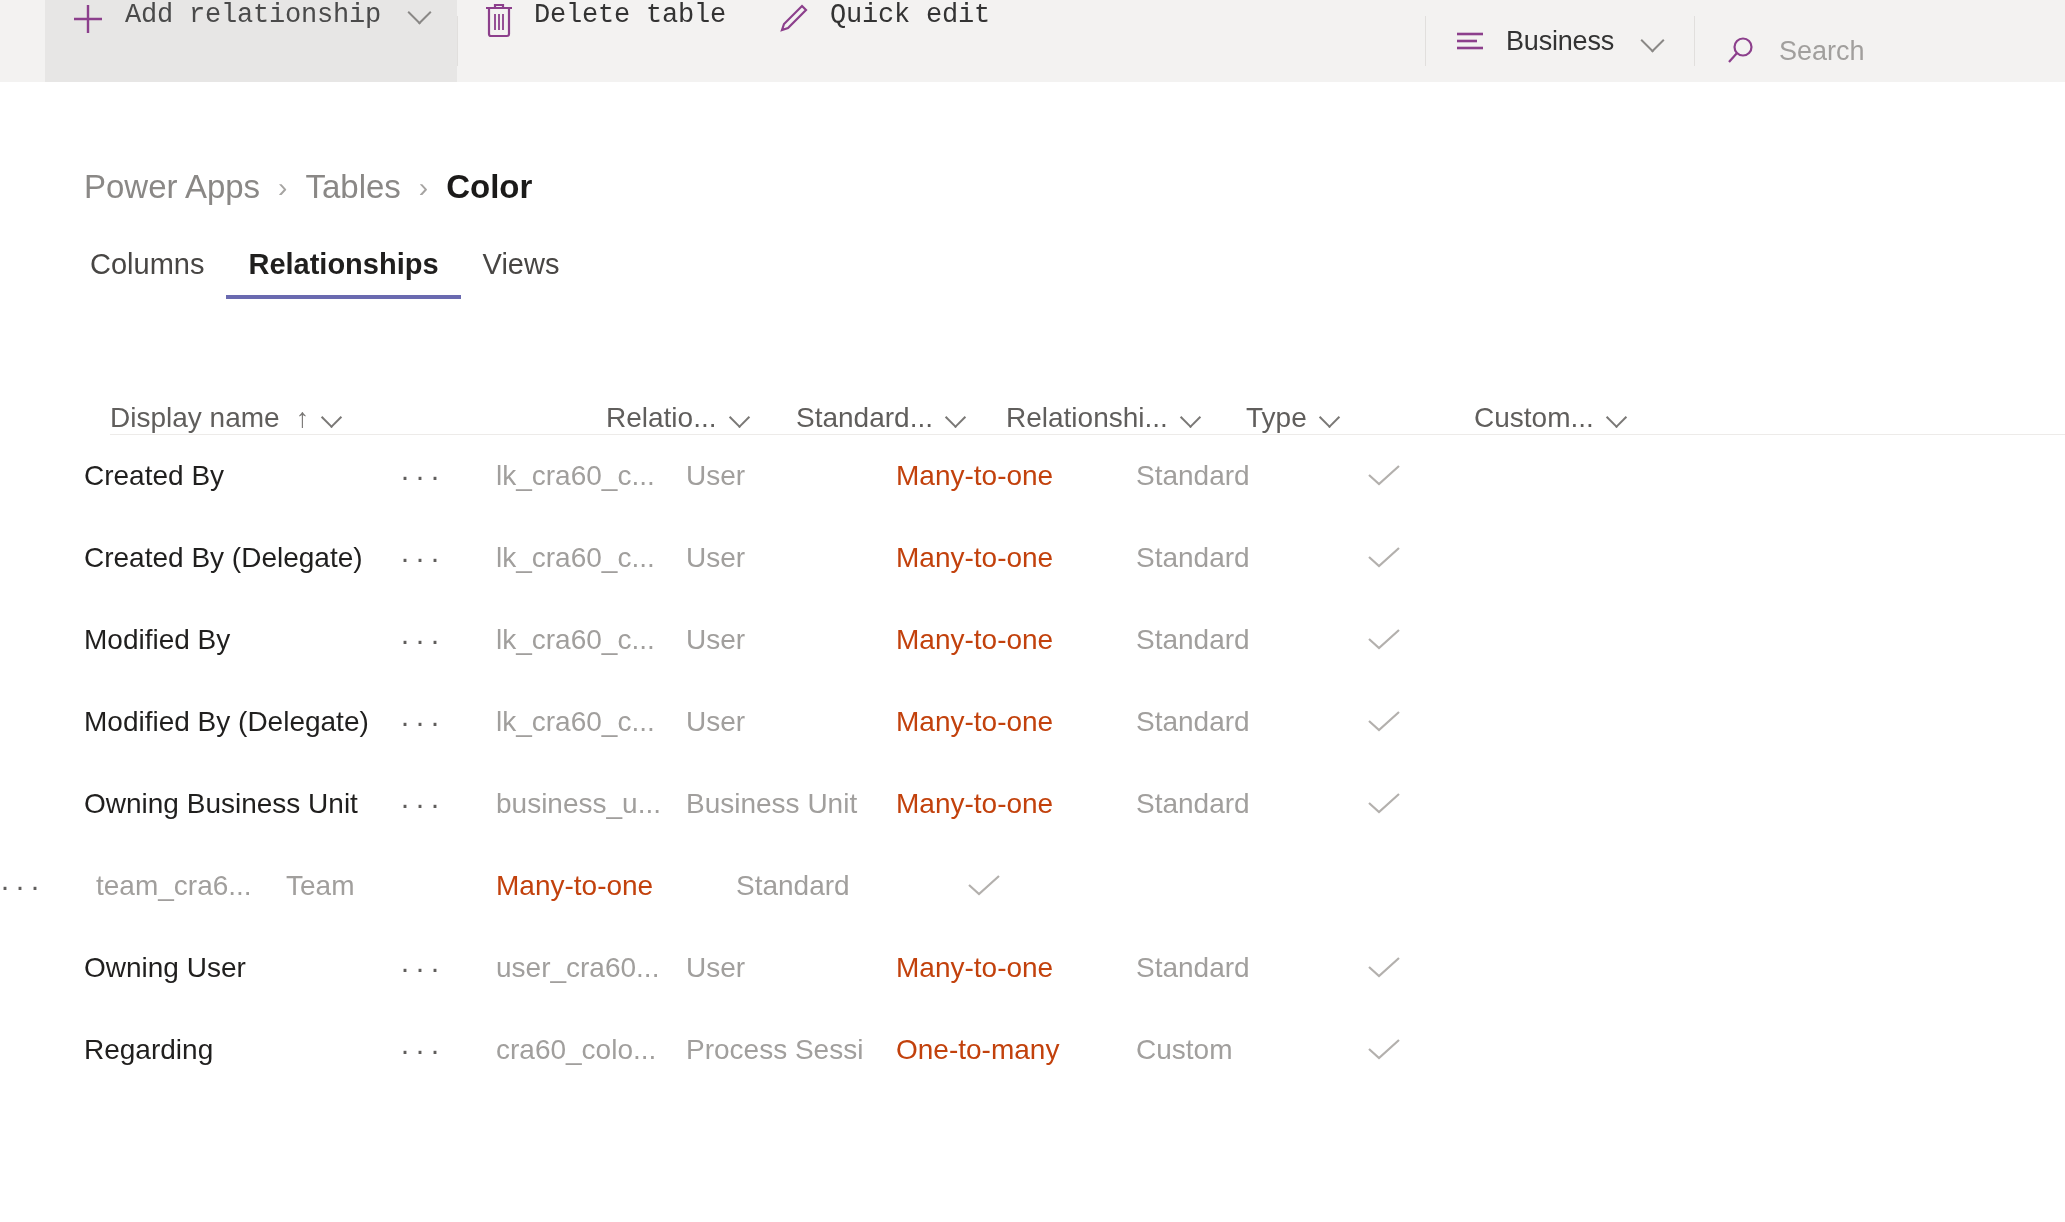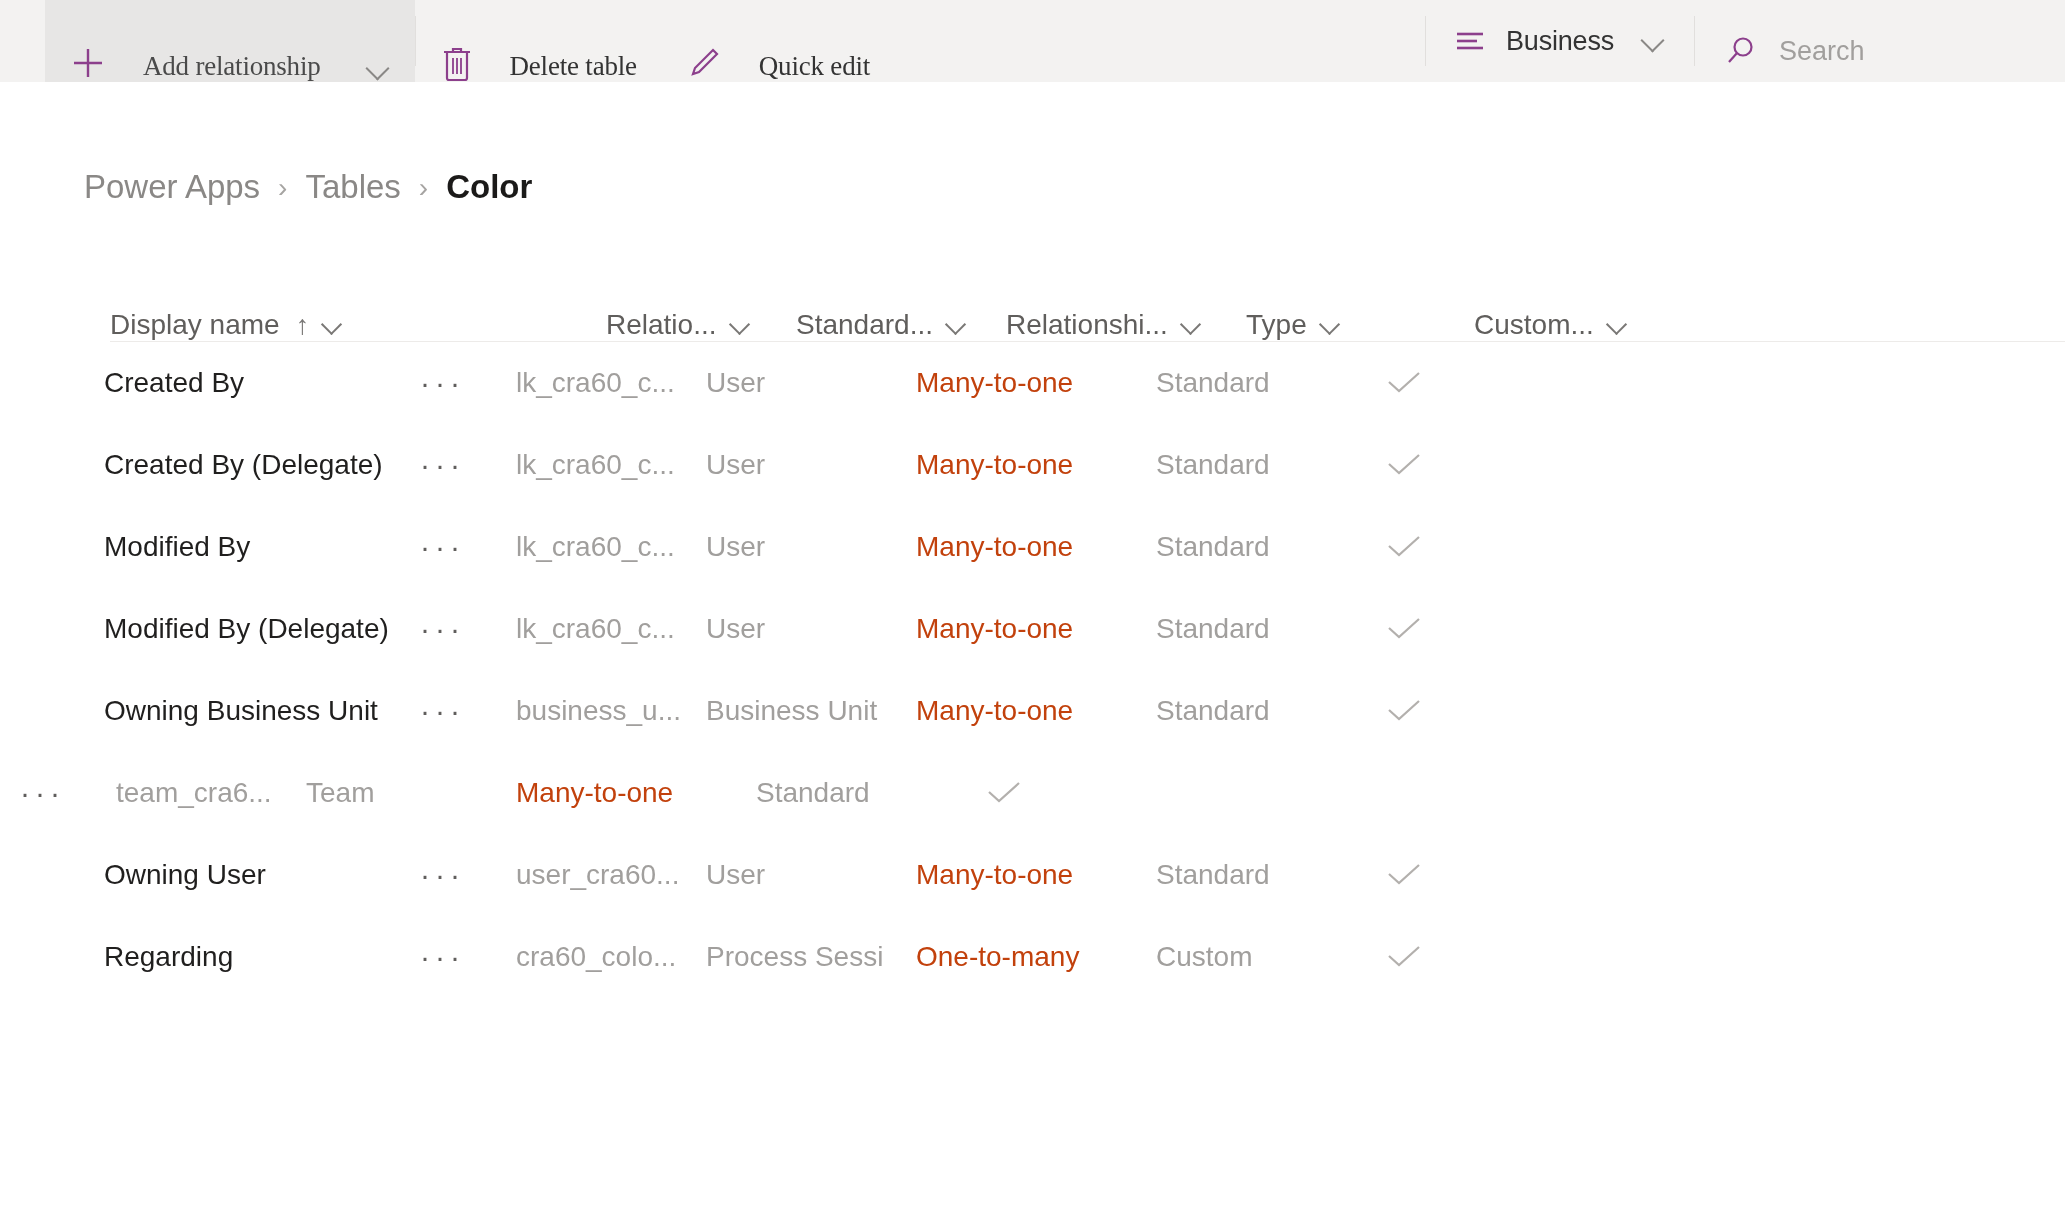--- a/index.html
+++ b/index.html
@@ -18,29 +18,29 @@
     display: flex;
     align-items: stretch;
     height: 82px;
     background: #f3f2f1;
     width: 2065px;
   }
   .tb-spacer-left { width: 45px; flex: 0 0 45px; }
 
   .tb-btn {
     display: flex;
-    align-items: flex-end;
-    gap: 36px;
+    align-items: flex-start;
+    gap: 18px;
     padding: 0 24px;
     height: 82px;
     cursor: pointer;
     white-space: nowrap;
     background: transparent;
     border: none;
-    font-family: Liberation Serif, serif;
+    font-family: Liberation Mono, monospace;
   }
   .tb-btn.hovered { background: #e7e6e5; }
 
   .tb-label {
     font-size: 27px;
     color: #333333;
     letter-spacing: -0.2px;
   }
   .tb-btn.hovered .tb-label { color: #4a4a4a; }
 
@@ -143,21 +143,20 @@
   .grid {
     margin-top: 68px;
     padding: 0 0 0 0;
     width: 2065px;
   }
 
   .grid-row {
     display: flex;
     align-items: center;
     width: 1634px;
-    margin-left: 20px;
   }
 
   .grid-header {
     height: 68px;
     border-bottom: 1.5px solid #edebe9;
     margin-left: 110px;
     width: 1981px;
     align-items: flex-end;
   }
   .grid-header .cell {
@@ -303,20 +302,25 @@
 <div class="page">
 
   <div class="breadcrumb">
     <span class="bc-link">Power Apps</span>
     <span class="bc-sep">›</span>
     <span class="bc-link">Tables</span>
     <span class="bc-sep">›</span>
     <span class="bc-current">Color</span>
   </div>
 
+  <div class="tabs">
+    <div class="tab">Columns</div>
+    <div class="tab active">Relationships</div>
+    <div class="tab">Views</div>
+  </div>
 
   <div class="grid">
 
     <div class="grid-row grid-header">
       <div class="cell h-display">
         <span>Display name</span>
         <span class="sort-arrow">↑</span>
         <span class="hdr-chev"></span>
       </div>
       <div class="cell h-relname">

